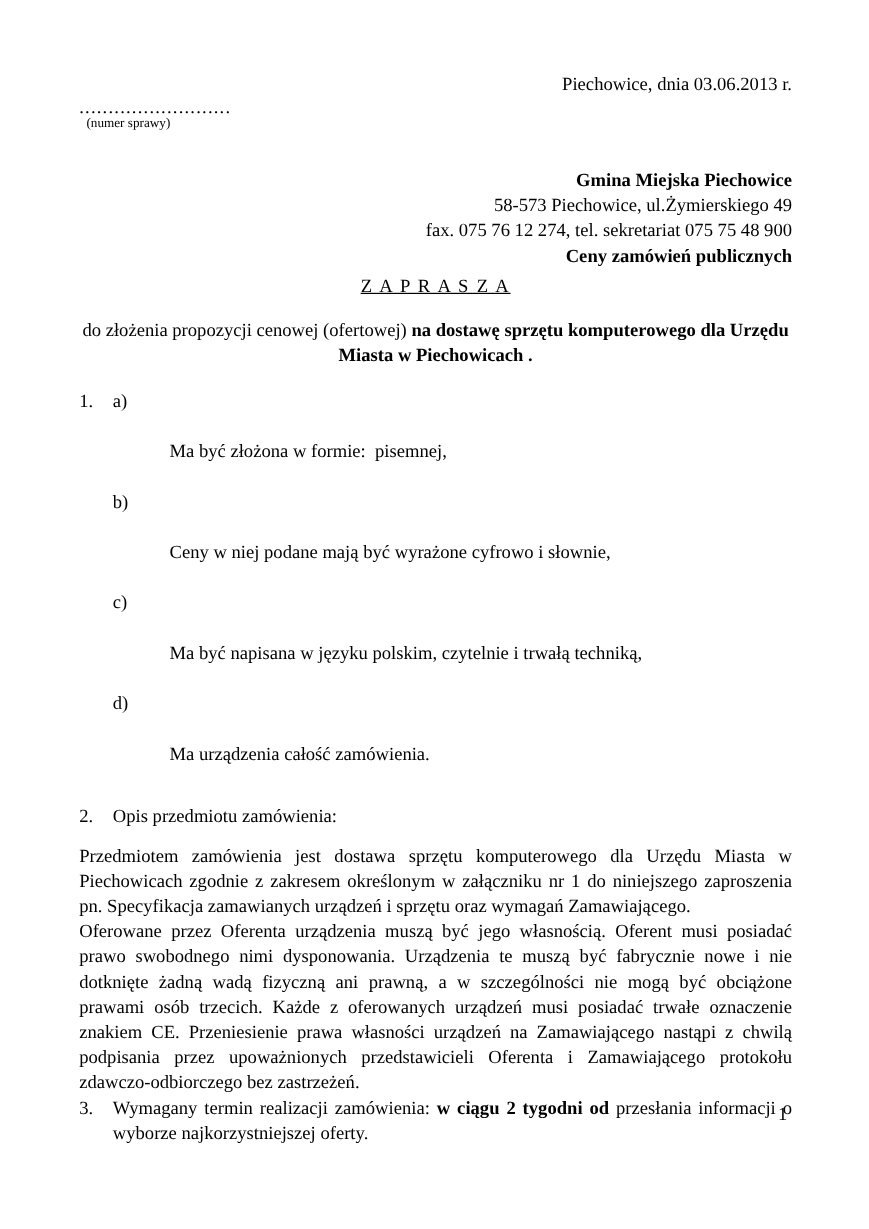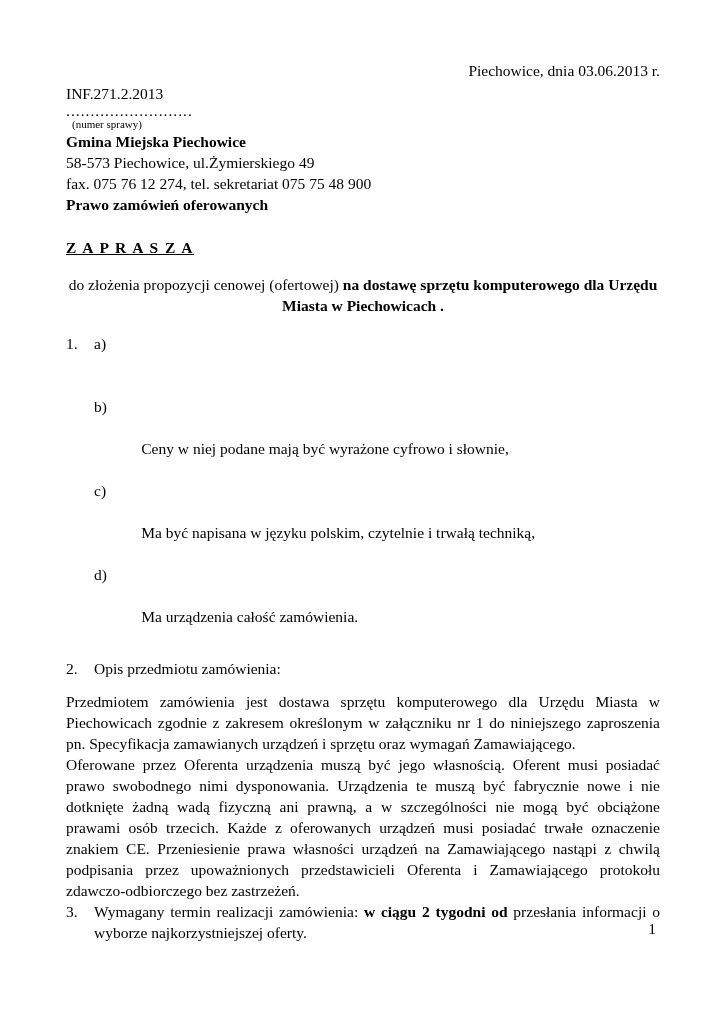--- a/index.html
+++ b/index.html
@@ -31,26 +31,28 @@
   .dotted-line {
     letter-spacing: 1px;
     line-height: 14px;
   }
   .case-caption {
     font-size: 11px;
     line-height: 13px;
     padding-left: 6px;
   }
   .org-block {
-    text-align: left;
+    text-align: right;
+    margin-top: 30px;
   }
   .bold { font-weight: bold; }
   .invite-heading {
-    font-weight: bold;
-    margin-top: 22px;
+    text-align: center;
+    font-weight: normal;
+    margin-top: 4px;
   }
   .invite-heading span {
     text-decoration: underline;
     letter-spacing: 1.5px;
   }
   .invite-intro {
     text-align: center;
     margin-top: 16px;
   }
   .num-item {
@@ -88,46 +90,46 @@
     bottom: 72px;
   }
 </style>
 </head>
 <body>
 
 <div class="page">
 
   <div class="date-line">Piechowice, dnia 03.06.2013 r.</div>
 
-  <div class="case-number">INF.271.2.2013</div>
   <div class="dotted-line">..........................</div>
   <div class="case-caption">(numer sprawy)</div>
 
   <div class="org-block">
     <div class="bold">Gmina Miejska Piechowice</div>
     <div>58-573 Piechowice, ul.Żymierskiego 49</div>
     <div>fax. 075 76 12 274, tel. sekretariat 075 75 48 900</div>
-    <div class="bold">Prawo zamówień oferowanych</div>
+    <div class="bold">Ceny zamówień publicznych</div>
   </div>
 
   <div class="invite-heading">
     <span>Z A P R A S Z A</span>
   </div>
 
   <div class="invite-intro">
     <span>do złożenia propozycji cenowej (ofertowej) </span><span class="bold">na dostawę sprzętu komputerowego dla Urzędu Miasta w Piechowicach .</span>
   </div>
 
   <div class="num-item mt-line">
     <span class="num">1.</span>
   </div>
 
   <div class="sub-list">
     <div class="sub-item">
       <span class="marker">a)</span>
+      <span>Ma być złożona w formie:  pisemnej,</span>
     </div>
     <div class="sub-item">
       <span class="marker">b)</span>
       <span>Ceny w niej podane mają być wyrażone cyfrowo i słownie,</span>
     </div>
     <div class="sub-item">
       <span class="marker">c)</span>
       <span>Ma być napisana w języku polskim, czytelnie i trwałą techniką,</span>
     </div>
     <div class="sub-item">

